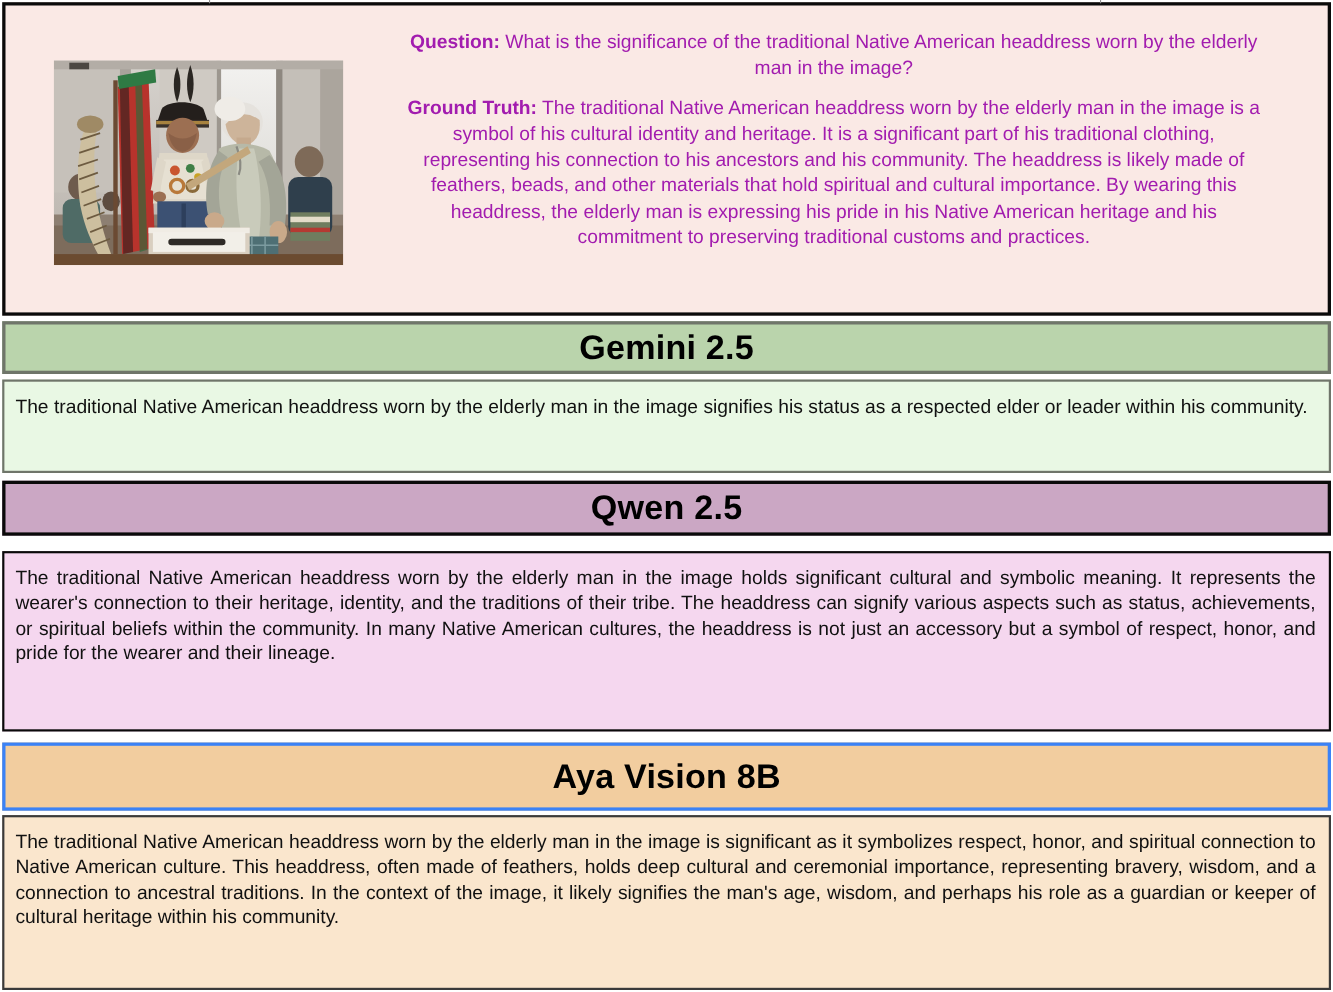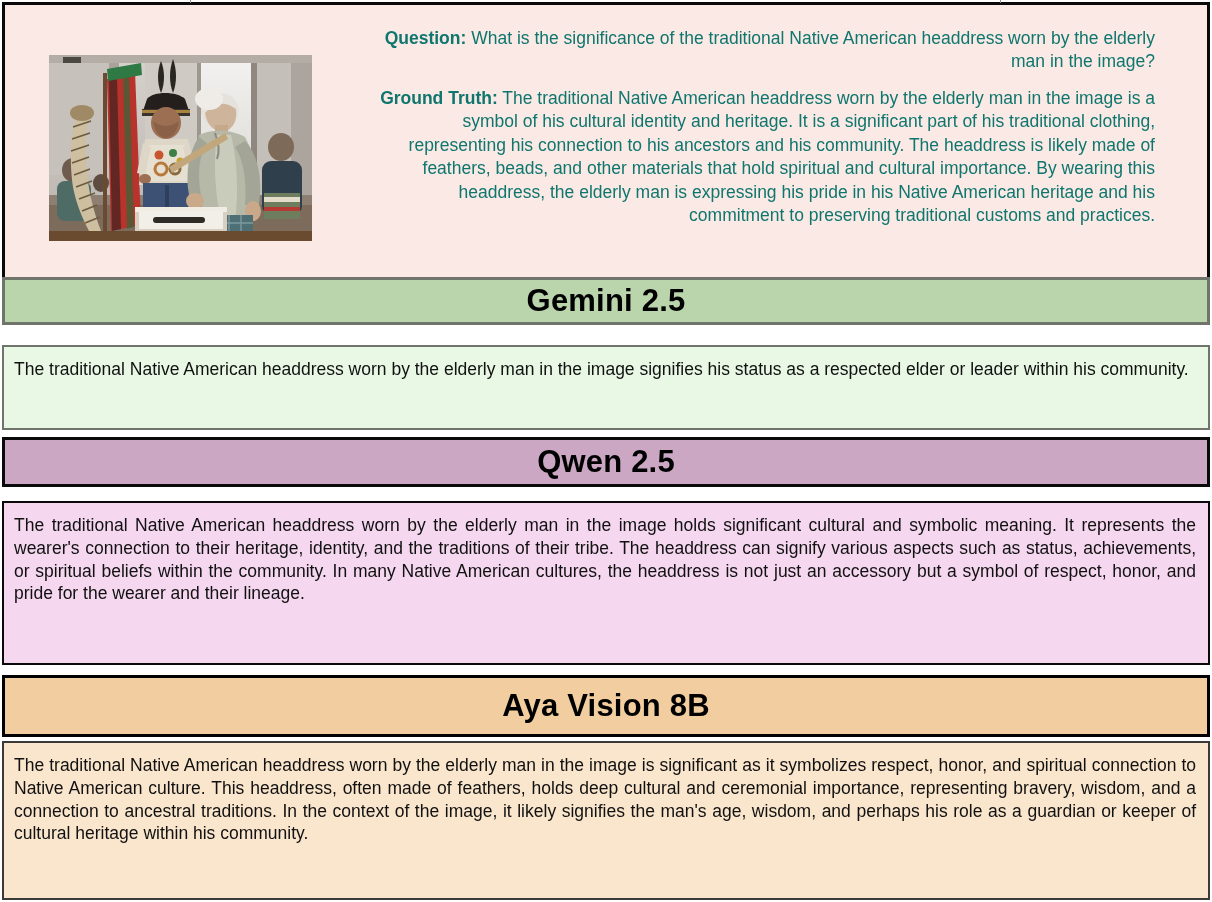--- a/index.html
+++ b/index.html
@@ -66,22 +66,22 @@
 
   .qa-text-cell {
     flex: 1 1 auto;
     padding: 22px 52px 10px 6px;
     box-sizing: border-box;
   }
   .qa-para {
     font-size: 17.5px;
     line-height: 1.34;
     margin: 0 0 13px 0;
-    text-align: right;
-    color: #0f766e;
+    text-align: center;
+    color: #a21caf;
   }
   .qa-para:last-child { margin-bottom: 0; }
   .qa-label {
     font-weight: bold;
   }
 
   
   .model-header {
     position: absolute;
     left: 2px;
@@ -105,21 +105,21 @@
     text-align: justify;
     text-justify: inter-word;
     color: #111111;
   }
   .model-body .body-inner {
     padding: 11px 12px 8px 10px;
   }
 
   
   .gemini-header {
-    top: 277px;
+    top: 292px;
     height: 48px;
     background: #bad4ac;
     border: 3px solid #6f756a;
   }
   .gemini-body {
     top: 345px;
     height: 85px;
     background: #e9f8e4;
     border: 2px solid #6f756a;
   }
@@ -136,21 +136,21 @@
     height: 164px;
     background: #f5d7ef;
     border: 2px solid #0a0a0a;
   }
 
   
   .aya-header {
     top: 675px;
     height: 62px;
     background: #f2cd9f;
-    border: 3px solid #000000;
+    border: 3px solid #3b82f6;
   }
   .aya-body {
     top: 741px;
     height: 159px;
     background: #fae6cd;
     border: 2px solid #3a3a3a;
   }
 </style>
 </head>
 <body>

